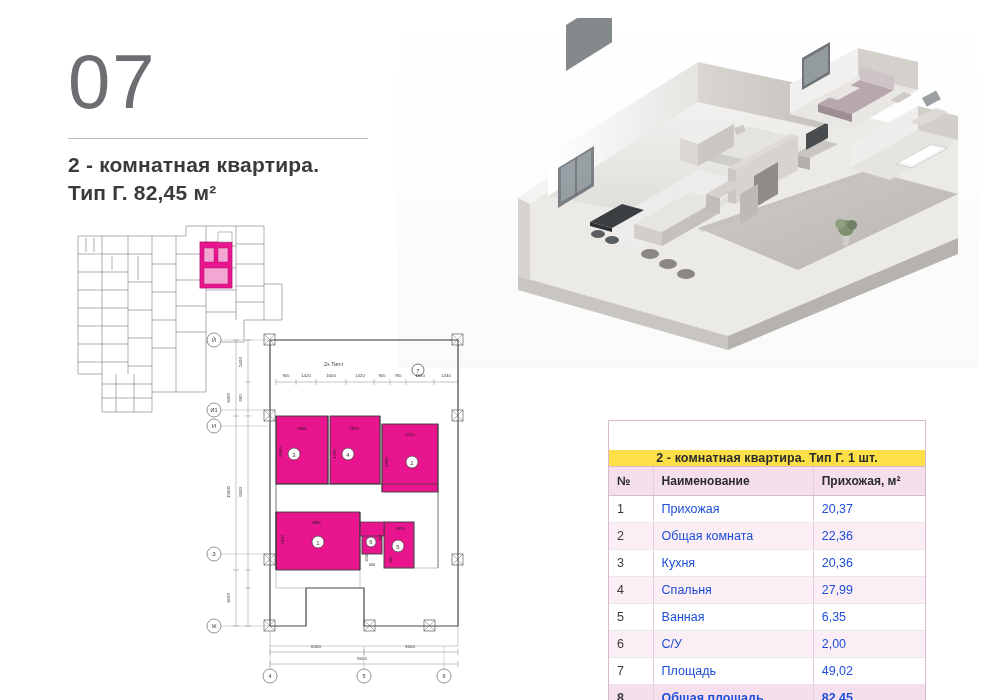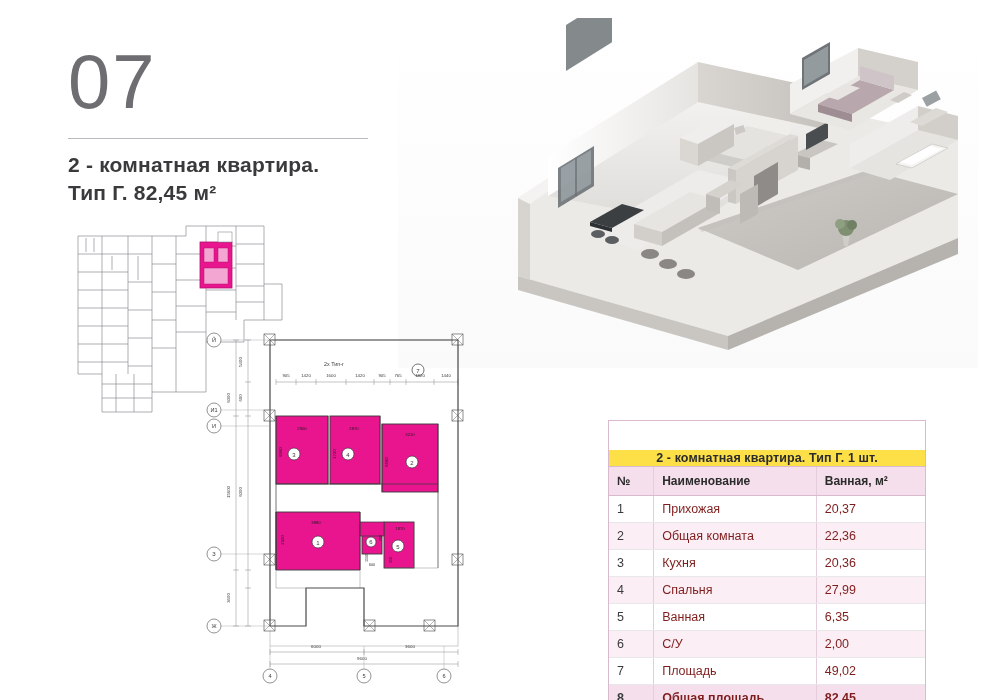--- a/index.html
+++ b/index.html
@@ -114,21 +114,21 @@
     padding: 7px 8px;
     border-bottom: 1px solid #d9b9cd;
     color: #2b2b2b;
   }
   table.spec th.col-num { width: 34px; text-align: left; }
   table.spec th.col-name { width: 168px; }
   table.spec th.col-area { width: 110px; }
   table.spec td {
     padding: 6px 8px;
     border-bottom: 1px solid #e8e8ea;
-    color: #7f1d1d;
+    color: #1d4ed8;
     font-size: 12.5px;
     background: #ffffff;
   }
   table.spec tr.alt td { background: #fbeef5; }
   table.spec tr.total td {
     font-weight: 700;
     background: #f6dfec;
     border-bottom: none;
   }
   table.spec td.col-num { color: #3a3a3c; }
@@ -499,21 +499,21 @@
   </svg>
 </div>
 
 <div class="table-wrap">
   <div class="table-header">2 - комнатная квартира. Тип Г. 1 шт.</div>
   <table class="spec">
     <thead>
       <tr>
         <th class="col-num">№</th>
         <th class="col-name vline">Наименование</th>
-        <th class="col-area vline">Ванная, м²</th>
+        <th class="col-area vline">Прихожая, м²</th>
       </tr>
     </thead>
     <tbody>
       <tr>
         <td class="col-num">1</td>
         <td class="vline">Прихожая</td>
         <td class="vline">20,37</td>
       </tr>
       <tr class="alt">
         <td class="col-num">2</td>

